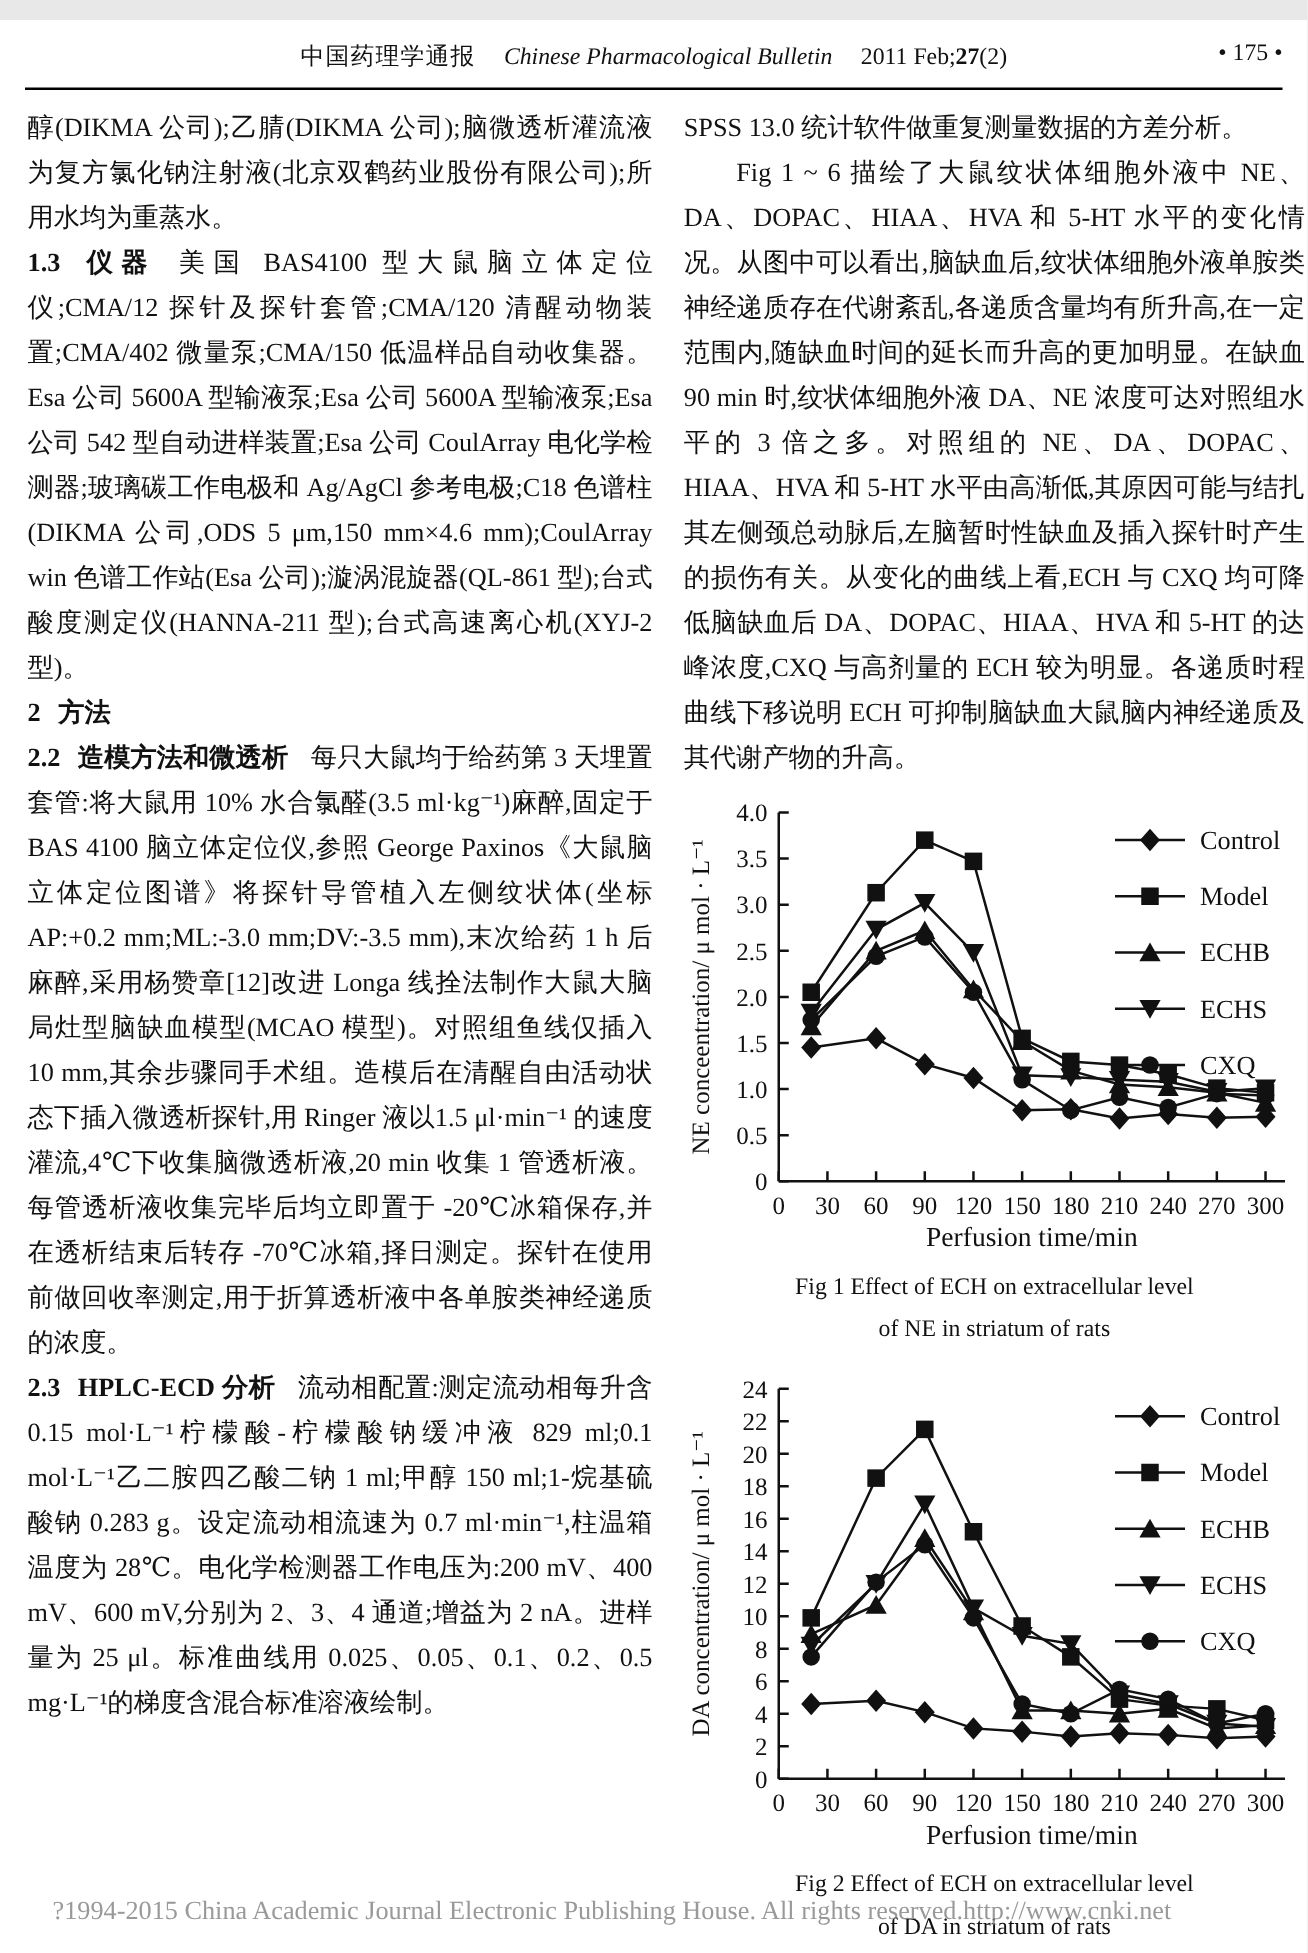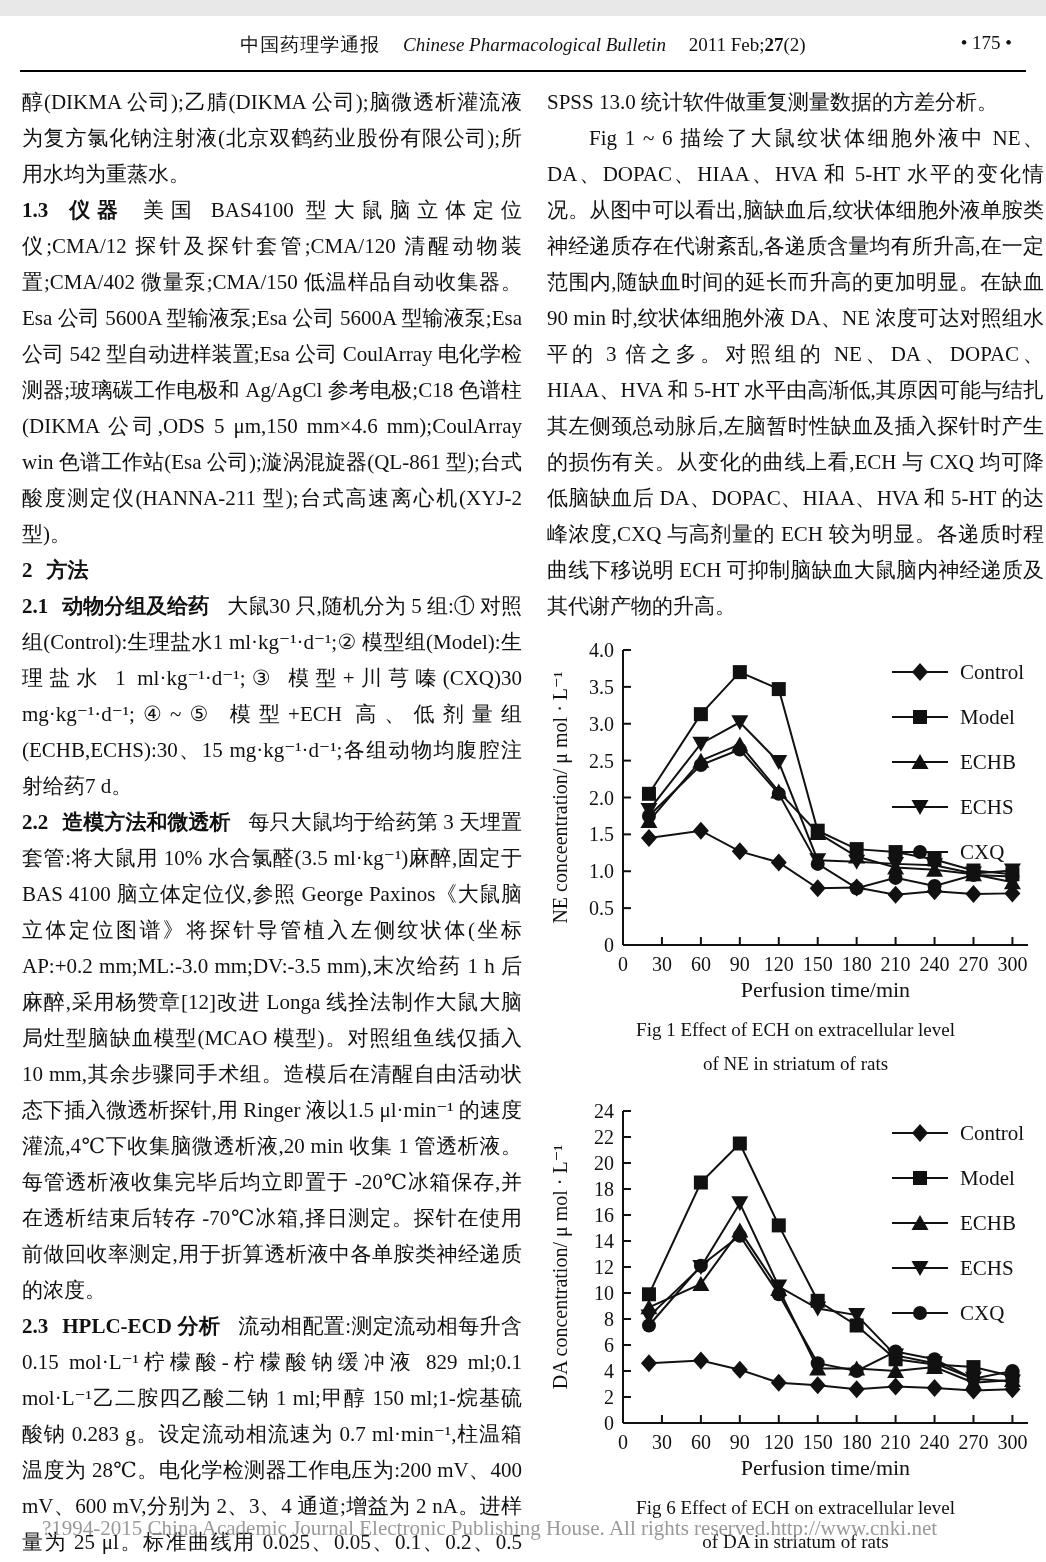--- a/index.html
+++ b/index.html
@@ -8,21 +8,21 @@
     font-family:"Liberation Serif","DejaVu Serif",serif;color:#111;
     margin:16px auto;overflow:hidden;
   }
   
   .hdr{position:absolute;top:16px;left:0;width:100%;height:34px;font-size:19px;}
   .hdr-center{position:absolute;left:0;right:0;text-align:center;white-space:nowrap;}
   .hdr-cn{letter-spacing:1px;}
   .hdr-en{font-style:italic;margin-left:18px;}
   .hdr-issue{margin-left:18px;}
   .hdr-vol{font-weight:bold;}
-  .hdr-page{position:absolute;right:34px;top:0;text-align:center;}
+  .hdr-page{position:absolute;right:20px;top:0;text-align:center;}
   .hdr-rule{position:absolute;top:54px;left:20px;width:1006px;height:2px;background:#000;}
   
   .col{position:absolute;top:68px;font-size:21px;line-height:36px;text-align:justify;}
   .col-left{left:22px;width:500px;}
   .col-right{left:547px;width:497px;}
   .col p{margin:0;}
   .sec-num{font-weight:bold;margin-right:14px;}
   .sec-title{font-weight:bold;margin-right:18px;}
   .indent{text-indent:2em;}
   
@@ -52,21 +52,20 @@
       <span class="hdr-issue"><span>2011 Feb;</span><span class="hdr-vol">27</span><span>(2)</span></span>
     </div>
     <span class="hdr-page">• 175 •</span>
   </div>
   <div class="hdr-rule"></div>
 
   <div class="col col-left">
     <p>醇(DIKMA 公司);乙腈(DIKMA 公司);脑微透析灌流液为复方氯化钠注射液(北京双鹤药业股份有限公司);所用水均为重蒸水。</p>
     <p><span class="sec-num">1.3</span><span class="sec-title">仪器</span><span>美国 BAS4100 型大鼠脑立体定位仪;CMA/12 探针及探针套管;CMA/120 清醒动物装置;CMA/402 微量泵;CMA/150 低温样品自动收集器。Esa 公司 5600A 型输液泵;Esa 公司 5600A 型输液泵;Esa 公司 542 型自动进样装置;Esa 公司 CoulArray 电化学检测器;玻璃碳工作电极和 Ag/AgCl 参考电极;C18 色谱柱(DIKMA 公司,ODS 5 μm,150 mm×4.6 mm);CoulArray win 色谱工作站(Esa 公司);漩涡混旋器(QL-861 型);台式酸度测定仪(HANNA-211 型);台式高速离心机(XYJ-2 型)。</span></p>
     <p><span class="sec-num">2</span><span class="sec-title">方法</span></p>
-    <p><span class="sec-num">2.1</span><span class="sec-title">动物分组及给药</span><span>大鼠30 只,随机分为 5 组:① 对照组(Control):生理盐水1 ml·kg⁻¹·d⁻¹;② 模型组(Model):生理盐水 1 ml·kg⁻¹·d⁻¹;③ 模型+川芎嗪(CXQ)30 mg·kg⁻¹·d⁻¹;④~⑤ 模型+ECH 高、低剂量组(ECHB,ECHS):30、15 mg·kg⁻¹·d⁻¹;各组动物均腹腔注射给药7 d。</span></p>
     <p><span class="sec-num">2.2</span><span class="sec-title">造模方法和微透析</span><span>每只大鼠均于给药第 3 天埋置套管:将大鼠用 10% 水合氯醛(3.5 ml·kg⁻¹)麻醉,固定于 BAS 4100 脑立体定位仪,参照 George Paxinos《大鼠脑立体定位图谱》将探针导管植入左侧纹状体(坐标 AP:+0.2 mm;ML:-3.0 mm;DV:-3.5 mm),末次给药 1 h 后麻醉,采用杨赞章[12]改进 Longa 线拴法制作大鼠大脑局灶型脑缺血模型(MCAO 模型)。对照组鱼线仅插入 10 mm,其余步骤同手术组。造模后在清醒自由活动状态下插入微透析探针,用 Ringer 液以1.5 μl·min⁻¹ 的速度灌流,4℃下收集脑微透析液,20 min 收集 1 管透析液。每管透析液收集完毕后均立即置于 -20℃冰箱保存,并在透析结束后转存 -70℃冰箱,择日测定。探针在使用前做回收率测定,用于折算透析液中各单胺类神经递质的浓度。</span></p>
     <p><span class="sec-num">2.3</span><span class="sec-title">HPLC-ECD 分析</span><span>流动相配置:测定流动相每升含 0.15 mol·L⁻¹柠檬酸-柠檬酸钠缓冲液 829 ml;0.1 mol·L⁻¹乙二胺四乙酸二钠 1 ml;甲醇 150 ml;1-烷基硫酸钠 0.283 g。设定流动相流速为 0.7 ml·min⁻¹,柱温箱温度为 28℃。电化学检测器工作电压为:200 mV、400 mV、600 mV,分别为 2、3、4 通道;增益为 2 nA。进样量为 25 μl。标准曲线用 0.025、0.05、0.1、0.2、0.5 mg·L⁻¹的梯度含混合标准溶液绘制。</span></p>
 
   </div>
 
   <div class="col col-right">
     <p>SPSS 13.0 统计软件做重复测量数据的方差分析。</p>
     <p class="indent">Fig 1 ~ 6 描绘了大鼠纹状体细胞外液中 NE、DA、DOPAC、HIAA、HVA 和 5-HT 水平的变化情况。从图中可以看出,脑缺血后,纹状体细胞外液单胺类神经递质存在代谢紊乱,各递质含量均有所升高,在一定范围内,随缺血时间的延长而升高的更加明显。在缺血90 min 时,纹状体细胞外液 DA、NE 浓度可达对照组水平的 3 倍之多。对照组的 NE、DA、DOPAC、HIAA、HVA 和 5-HT 水平由高渐低,其原因可能与结扎其左侧颈总动脉后,左脑暂时性缺血及插入探针时产生的损伤有关。从变化的曲线上看,ECH 与 CXQ 均可降低脑缺血后 DA、DOPAC、HIAA、HVA 和 5-HT 的达峰浓度,CXQ 与高剂量的 ECH 较为明显。各递质时程曲线下移说明 ECH 可抑制脑缺血大鼠脑内神经递质及其代谢产物的升高。</p>
 
     <figure id="fig1-figure">
@@ -311,21 +310,21 @@
           <polygon points="373,116 381.5,131 364.5,131" fill="#111"></polygon>
           <text x="413" y="131" font-size="21">ECHB</text>
           <line x1="345" y1="169" x2="401" y2="169" stroke="#111" stroke-width="2"></line>
           <polygon points="373,177 381.5,162 364.5,162" fill="#111"></polygon>
           <text x="413" y="176" font-size="21">ECHS</text>
           <line x1="345" y1="214" x2="401" y2="214" stroke="#111" stroke-width="2"></line>
           <circle cx="373" cy="214" r="7" fill="#111"></circle>
           <text x="413" y="221" font-size="21">CXQ</text>
         </svg>
       <figcaption class="fig-cap">
-        <div>Fig 6   Effect of ECH on extracellular level</div>
+        <div>Fig 2   Effect of ECH on extracellular level</div>
         <div>of DA in striatum of rats</div>
       </figcaption>
     </figure>
   </div>
 
   <div class="watermark">
     <span>?1994-2015 China Academic Journal Electronic Publishing House. All rights reserved.</span>
     <span>http://www.cnki.net</span>
   </div>
 

